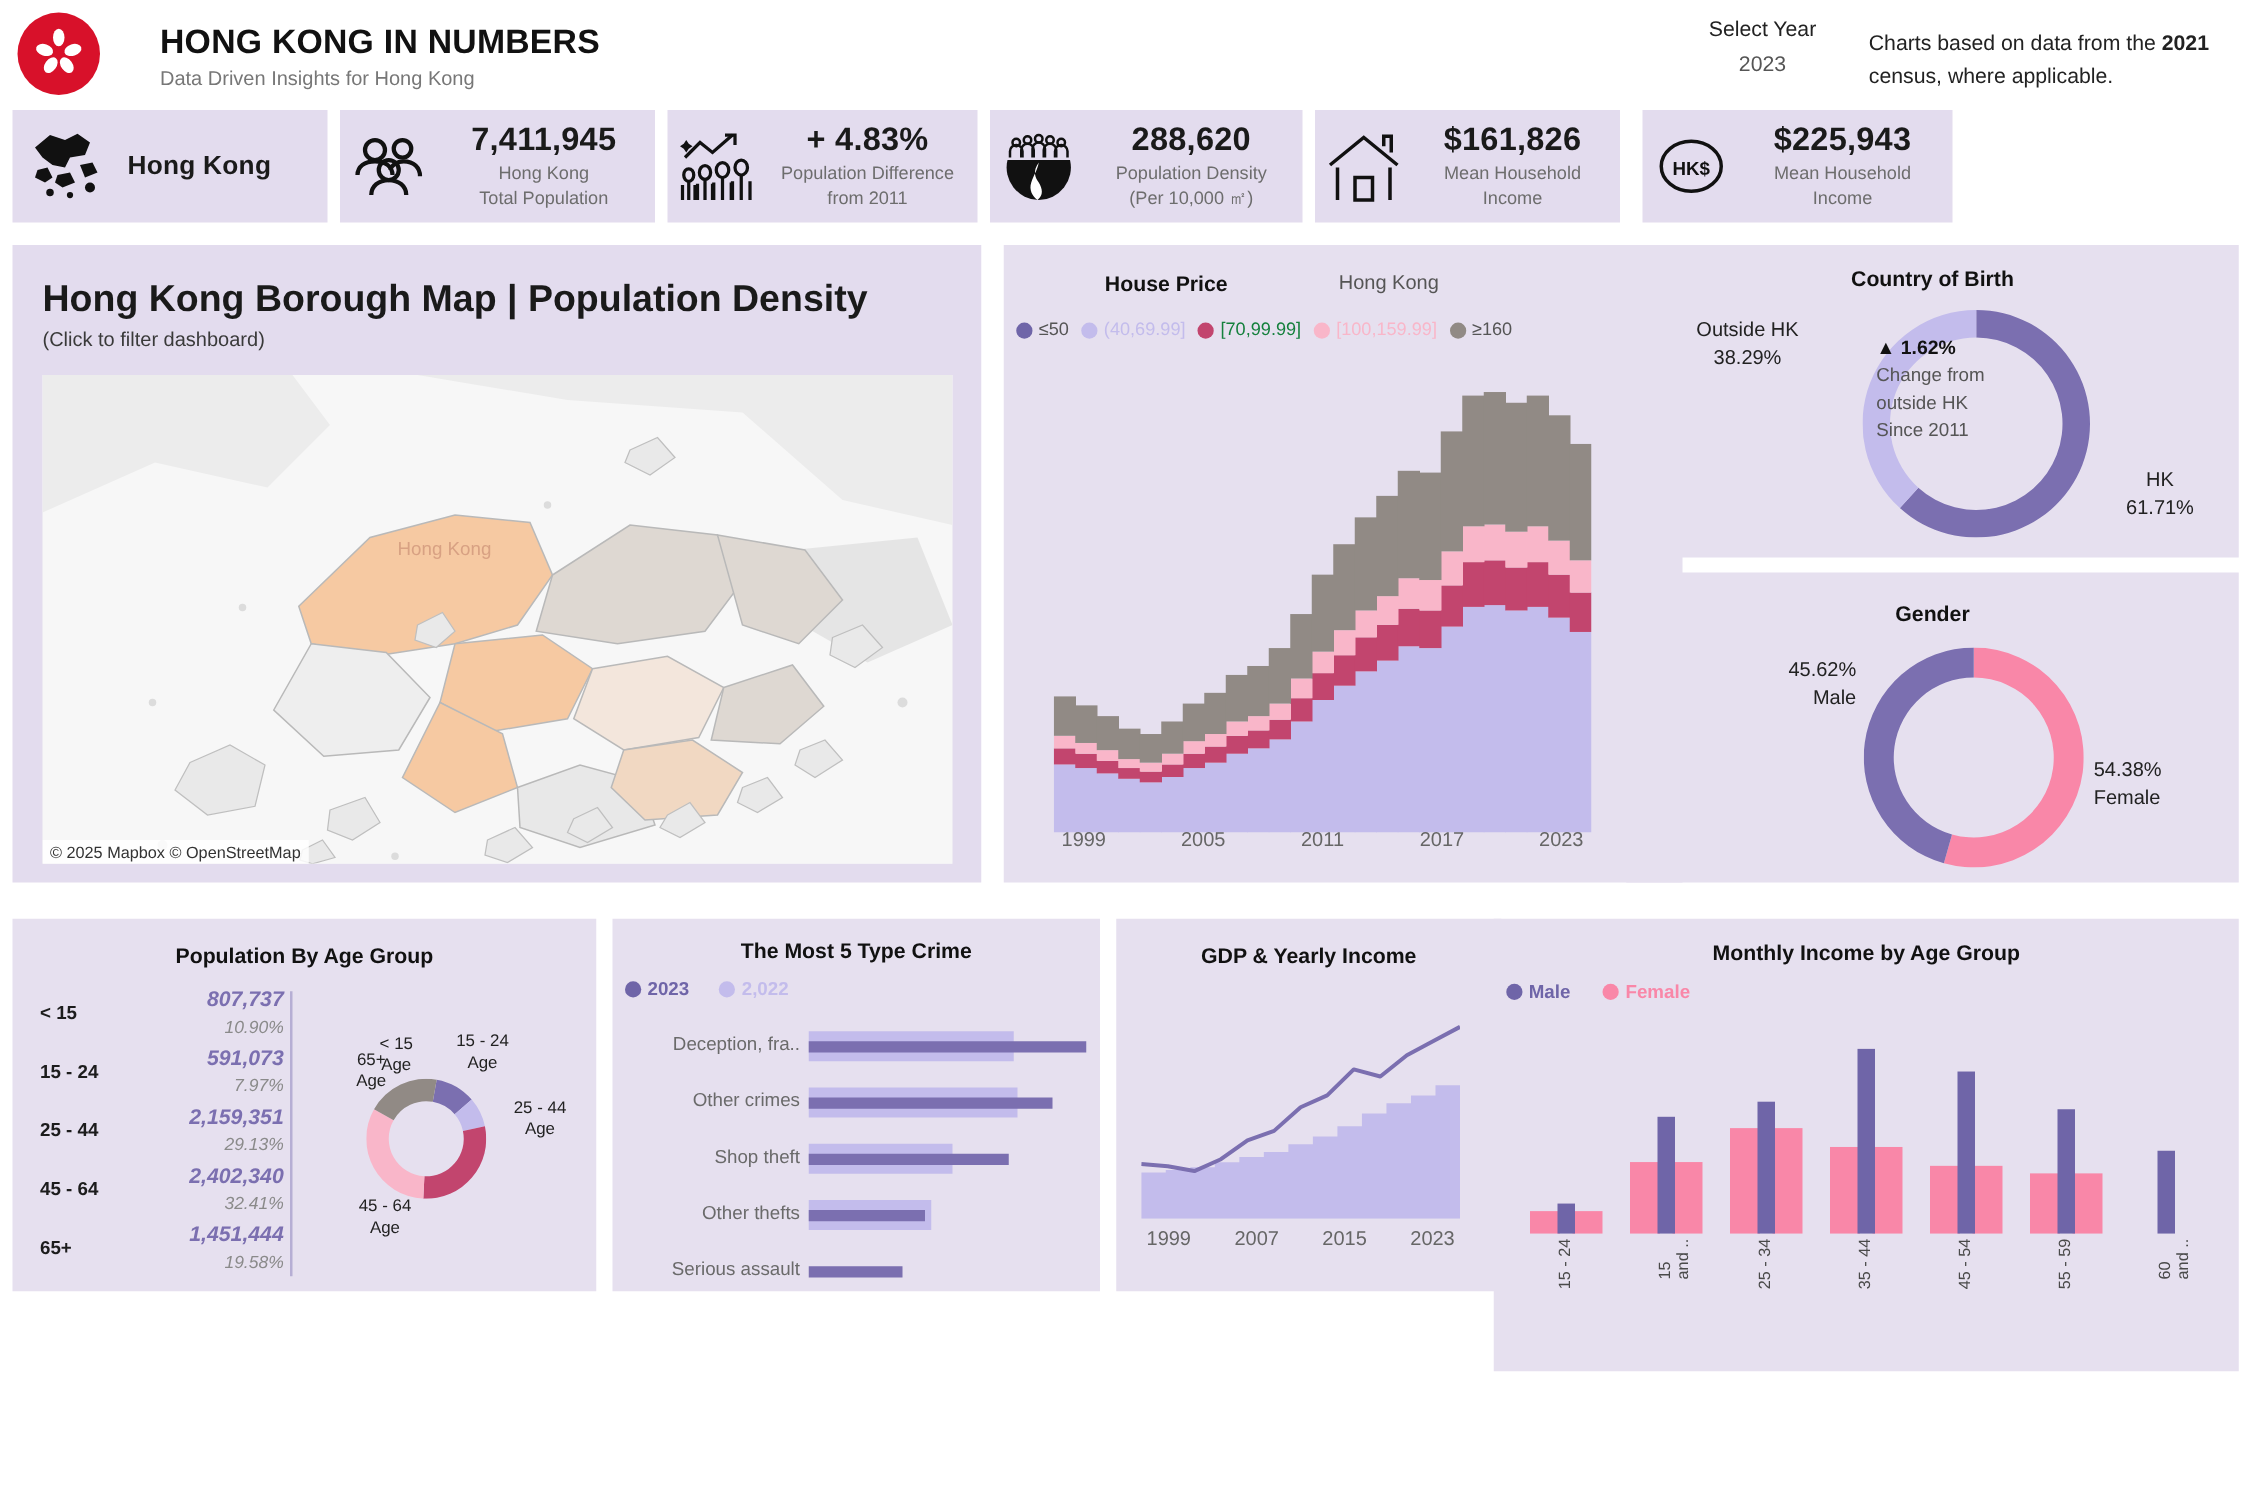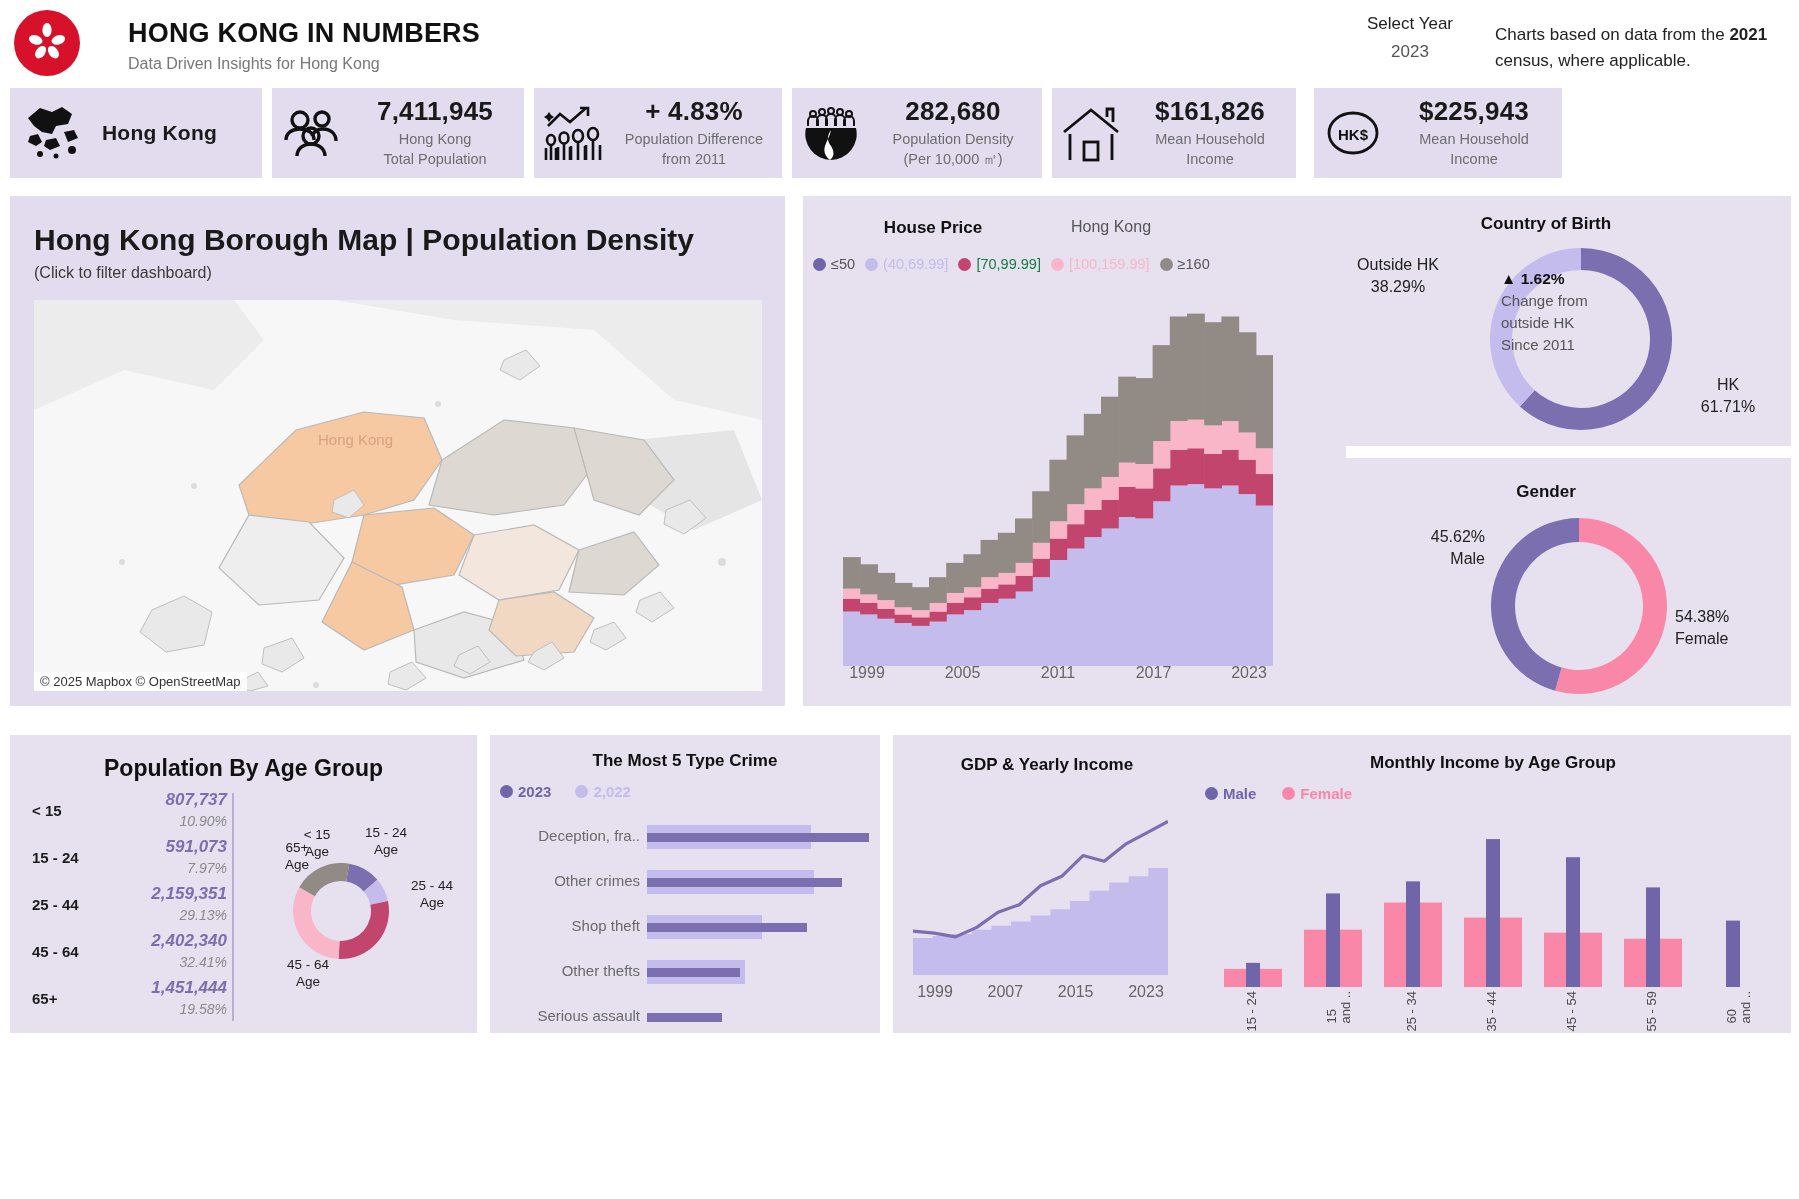--- a/index.html
+++ b/index.html
@@ -71,21 +71,21 @@
   #cob-ctext { font-size: 15px; color: #555; line-height: 1.45; margin-top: 2px; }
 
   
   #gen-panel { position: absolute; left: 1301px; top: 458px; width: 490px; height: 248px; background: #e6e0ef; }
   #gen-title { position: absolute; top: 24px; width: 100%; text-align: center; font-size: 17px; font-weight: bold; color: #111; }
   #gen-donut { position: absolute; left: 190px; top: 60px; width: 176px; height: 176px; }
   .gen-lbl { position: absolute; font-size: 16px; color: #222; line-height: 1.4; }
 
   
   #age-panel { position: absolute; left: 10px; top: 735px; width: 467px; height: 298px; background: #e6e0ef; }
-  #age-title { position: absolute; top: 20px; width: 100%; text-align: center; font-size: 23px; font-weight: bold; color: #111; }
+  #age-title { position: absolute; top: 20px; width: 100%; text-align: center; font-size: 17px; font-weight: bold; color: #111; }
   #age-table { position: absolute; left: 22px; top: 55px; width: 205px; }
   .age-row { position: relative; height: 47px; }
   .age-row .k { position: absolute; left: 0; top: 12px; font-size: 15px; font-weight: bold; color: #1c1c1c; }
   .age-row .v { position: absolute; right: 10px; top: 0px; font-size: 17px; font-weight: bold; font-style: italic; color: #7b6fb0; }
   .age-row .p { position: absolute; right: 10px; top: 23px; font-size: 14px; font-style: italic; color: #8a8a8a; }
   #age-divider { position: absolute; left: 222px; top: 58px; width: 2px; height: 228px; background: #b6aed4; }
   #age-donut { position: absolute; left: 283px; top: 128px; width: 96px; height: 96px; }
   .agd-lbl { position: absolute; font-size: 13.5px; color: #222; line-height: 1.25; text-align: center; }
 
   
@@ -99,21 +99,21 @@
   .crow .b22 { position: absolute; left: 0; top: 3px; height: 24px; background: #c3bcec; }
   .crow .b23 { position: absolute; left: 0; top: 11px; height: 9px; background: #7b6fb0; }
 
   
   #gdp-panel { position: absolute; left: 893px; top: 735px; width: 308px; height: 298px; background: #e6e0ef; }
   #gdp-title { position: absolute; top: 20px; width: 100%; text-align: center; font-size: 17px; font-weight: bold; color: #111; }
   #gdp-plot { position: absolute; left: 20px; top: 55px; width: 255px; height: 185px; }
   #gdp-axis { position: absolute; left: 20px; top: 248px; width: 255px; height: 26px; }
 
   
-  #inc-panel { position: absolute; left: 1195px; top: 735px; width: 596px; height: 298px; background: #e6e0ef; }
+  #inc-panel { position: absolute; left: 1195px; top: 735px; width: 596px; height: 362px; background: #e6e0ef; }
   #inc-title { position: absolute; top: 18px; width: 100%; text-align: center; font-size: 17px; font-weight: bold; color: #111; }
   #inc-legend { position: absolute; left: 10px; top: 50px; display: flex; gap: 26px; font-size: 15px; font-weight: bold; }
   #inc-plot { position: absolute; left: 18px; top: 86px; width: 560px; height: 166px; }
   #inc-axis { position: absolute; left: 18px; top: 254px; width: 560px; height: 44px; }
   .inc-xl {
     position: absolute; font-size: 13px; color: #4a4a4a;
     writing-mode: vertical-rl; transform: rotate(180deg); white-space: pre-line;
     line-height: 1.1;
   }
 </style>
@@ -219,21 +219,21 @@
               <circle cx="38" cy="8" r="3"></circle>
               <circle cx="47" cy="10" r="3"></circle>
               <path d="M6 22v-5a5 5 0 0110 0v5M15 22v-6a5 5 0 0110 0v6M24 22v-7a5 5 0 0110 0v7M33 22v-6a5 5 0 0110 0v6M42 22v-5a5 5 0 0110 0v5"></path>
             </g>
             <path d="M4 24 h50 a26 26 0 01-25 32 A26 26 0 014 24 Z"></path>
             <path d="M29 26 c-5 7 -3 12 0 16 c3 5 4 10 -1 14 c-4 -3 -7 -8 -5 -14 c2 -6 5 -10 6 -16 Z" fill="#fff"></path>
           </g>
         </svg>
       </div>
       <div class="txt">
-        <div class="big">282,680</div>
+        <div class="big">288,620</div>
         <div class="small" style="white-space: pre-line;">Population Density
 (Per 10,000 ㎡)</div>
       </div>
     </div>
     <div class="kpi" style="left: 1052px; width: 244px;">
       <div class="ic" style="width: 78px;">
         <svg width="62" height="58" viewBox="0 0 62 58">
           <g fill="none" stroke="#111" stroke-width="2.8">
             <path d="M4 28 L31 6 L58 28"></path>
             <path d="M47 13 V5 h6 v13"></path>

